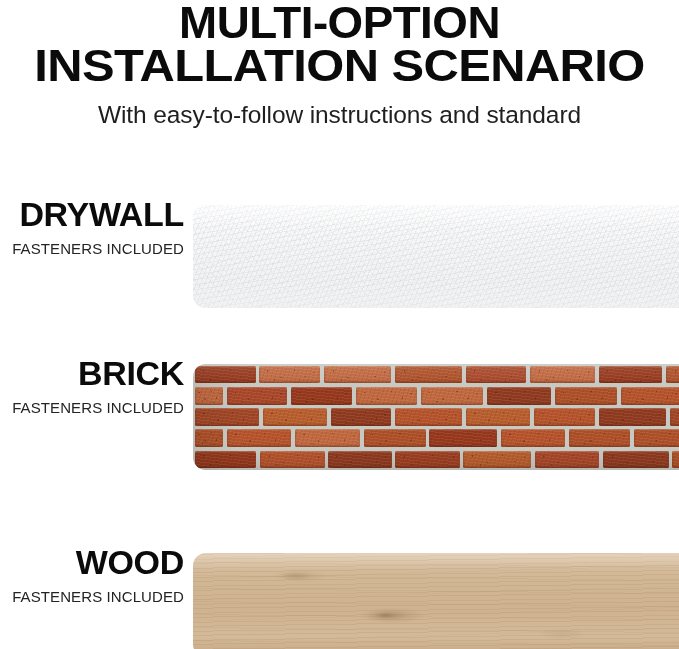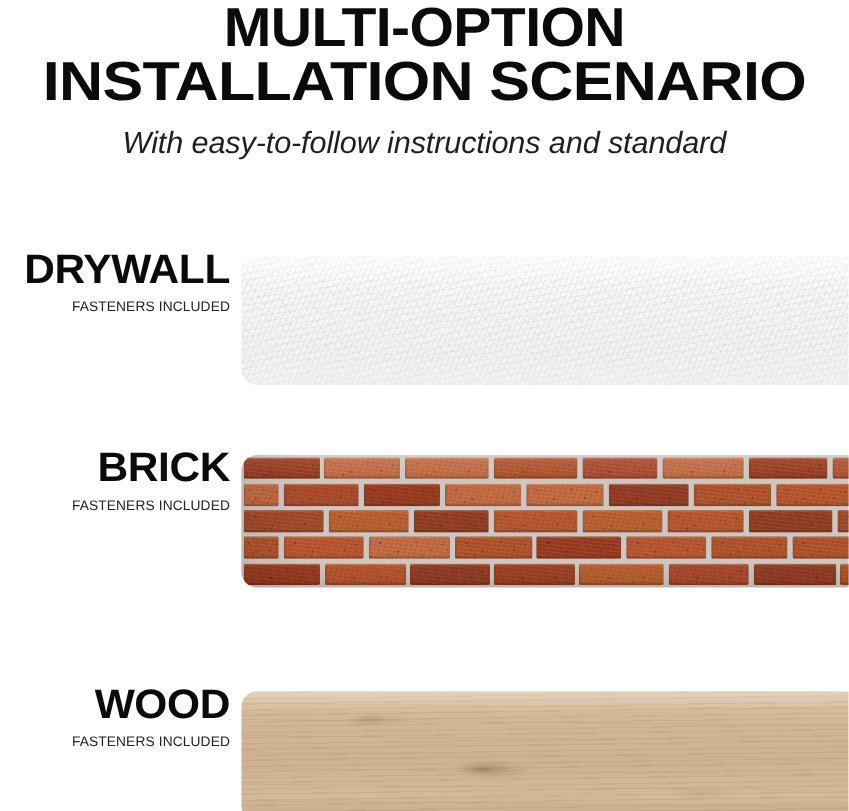--- a/index.html
+++ b/index.html
@@ -47,21 +47,21 @@
 
   #subtitle {
     margin-top:13px;
     font-family:"Liberation Sans", sans-serif;
     font-weight:300;
     font-size:24.5px;
     line-height:1.24;
     color:#1f1f1f;
     letter-spacing:-0.1px;
   }
-  #subtitle span { display:block; white-space:nowrap;font-style:italic; }
+  #subtitle span { display:block; white-space:nowrap; }
 
   
   .section { position:absolute; left:0; width:679px; }
   #section-drywall { top:198px; height:112px; }
   #section-brick   { top:357px; height:114px; }
   #section-wood    { top:546px; height:111px; }
 
   
   .labels {
     position:absolute;
@@ -77,21 +77,21 @@
     line-height:1;
     color:#0b0b0b;
     letter-spacing:-0.3px;
     display:block;
     transform:scaleX(1.03);
     transform-origin:right center;
   }
   .fasteners {
     font-family:"Liberation Sans", sans-serif;
     font-weight:300;
-    font-size:11px;
+    font-size:15px;
     line-height:1;
     color:#242424;
     letter-spacing:0.1px;
     display:block;
     margin-top:10px;
     transform:scaleX(1.0);
     transform-origin:right center;
   }
 
   

